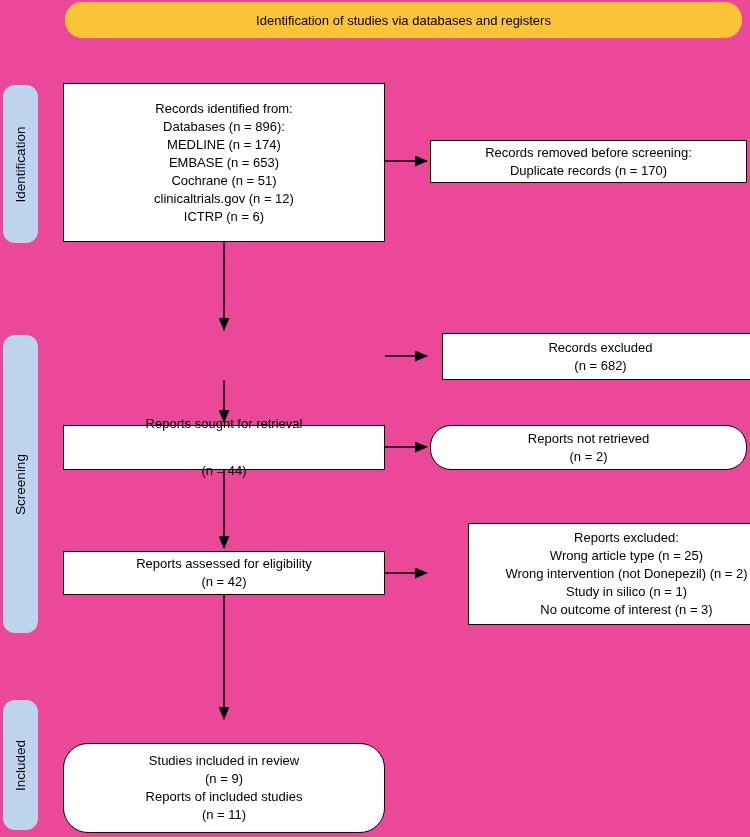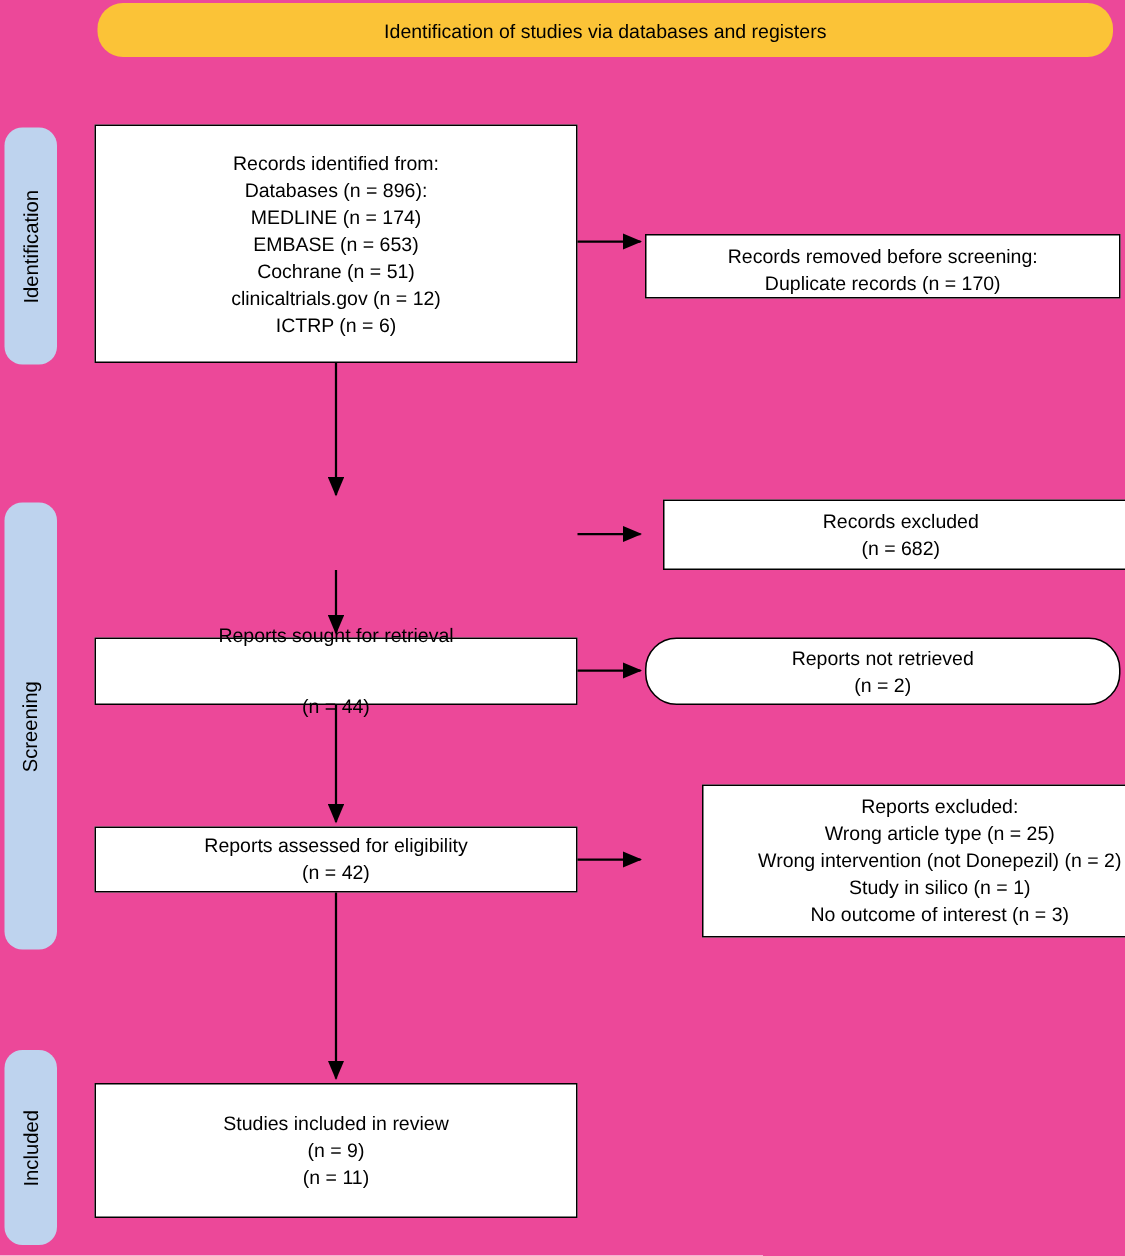--- a/index.html
+++ b/index.html
@@ -42,28 +42,28 @@
     box-sizing: border-box;
     display: flex; flex-direction: column;
     align-items: center; justify-content: center;
     text-align: center;
     font-size: 13px;
     line-height: 18px;
   }
   .col-left  { left: 63px;  width: 322px; }
   .col-right { left: 430px; width: 317px; }
   .box-identified       { top: 83px;  height: 159px; }
-  .box-removed          { top: 156px; height: 43px; justify-content: flex-end;  }
+  .box-removed          { top: 140px; height: 43px;  }
   .box-screened         { top: 333px; height: 47px;  }
   .box-excluded         { top: 333px; height: 47px; margin-left: 12px;  }
   .box-sought           { top: 425px; height: 45px; gap: 29px;  }
   .box-not-retrieved    { top: 425px; height: 45px; border-radius: 21px;  }
   .box-assessed         { top: 551px; height: 44px;  }
   .box-reports-excluded { top: 523px; height: 102px; margin-left: 38px; }
-  .box-included         { top: 722px; height: 90px;  }
+  .box-included         { top: 743px; height: 90px; border-radius: 25px;  }
   svg.arrows {
     position: absolute;
     left: 0; top: 0;
     pointer-events: none;
   }
 </style>
 </head>
 <body>
 
 <div class="canvas">
@@ -120,20 +120,21 @@
     <div>Reports excluded:</div>
     <div>Wrong article type (n = 25)</div>
     <div>Wrong intervention (not Donepezil) (n = 2)</div>
     <div>Study in silico (n = 1)</div>
     <div>No outcome of interest (n = 3)</div>
   </div>
 
   <div class="box col-left box-included">
     <div>Studies included in review</div>
     <div>(n = 9)</div>
+    <div>Reports of included studies</div>
     <div>(n = 11)</div>
   </div>
 
   <svg class="arrows" width="750" height="837" viewBox="0 0 750 837">
     <defs>
       <marker id="arrowhead" viewBox="0 0 13 11" refX="12" refY="5.5" markerWidth="13" markerHeight="11" orient="auto" markerUnits="userSpaceOnUse">
         <path d="M0,0 L13,5.5 L0,11 z" fill="#000000"></path>
       </marker>
     </defs>
     <line x1="224" y1="242" x2="224" y2="330" stroke="#000000" stroke-width="1.5" marker-end="url(#arrowhead)"></line>

